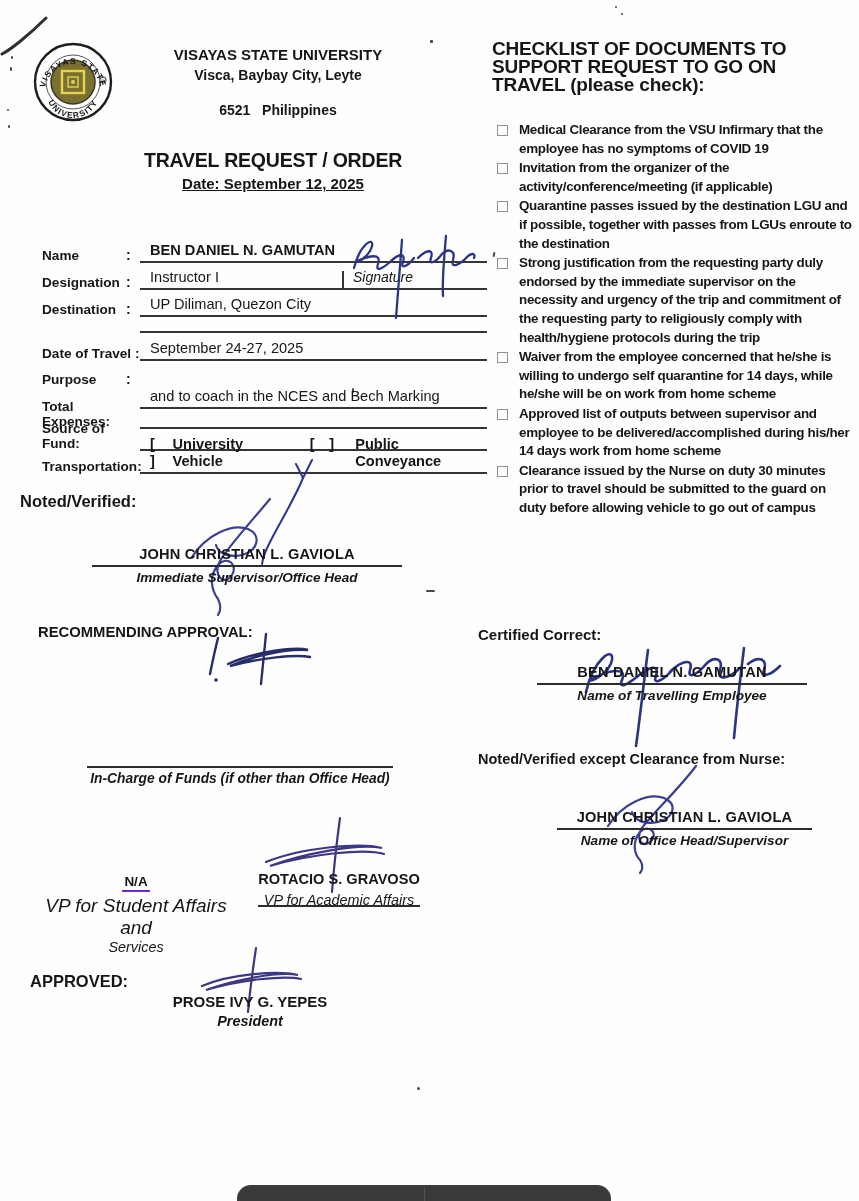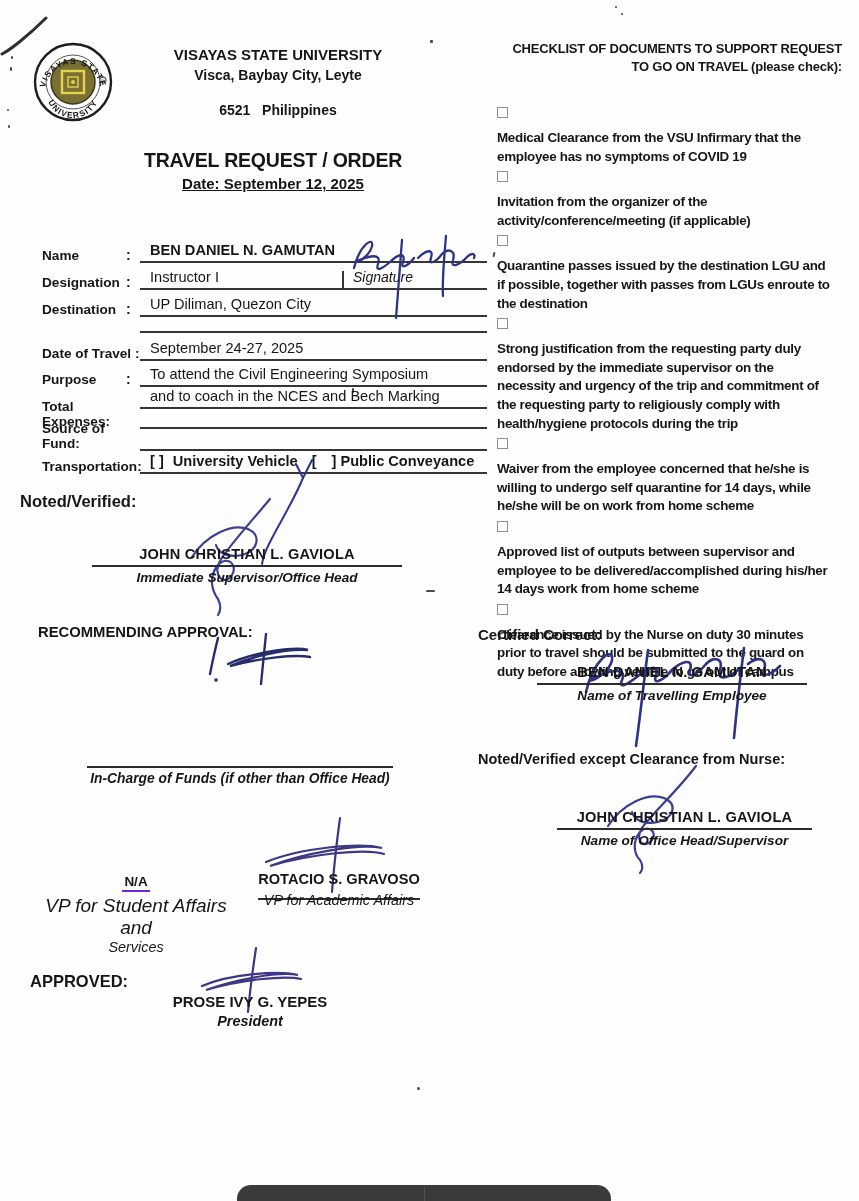--- a/index.html
+++ b/index.html
@@ -18,23 +18,23 @@
   .fvalue{flex:1;border-bottom:2px solid #353535;padding:0 0 2px 10px;font-size:14.6px;line-height:17px;}
   .vdiv{width:2px;background:#353535;align-self:stretch;margin-top:2px;}
   .sigcell{width:134px;padding:0 0 2px 9px;font-size:14px;}
   
   .nb{position:absolute;text-align:center;}
   .nb .nm{font-weight:700;font-size:14.6px;border-bottom:2px solid #2c2c2c;padding-bottom:3px;letter-spacing:.2px;}
   .nb .tt{font-weight:700;font-style:italic;font-size:13.6px;padding-top:3px;}
   .hd{position:absolute;font-weight:700;}
   
   #checklist{position:absolute;left:478px;top:40px;width:378px;}
-  .cl-title{font-weight:700;font-size:13px;line-height:18px;text-align:right;padding:0 14px;letter-spacing:-.2px;}
+  .cl-title{font-weight:700;font-size:19px;line-height:18px;text-align:left;padding:0 14px;letter-spacing:-.2px;}
   .cl-items{margin-top:27px;padding-left:19px;}
-  .cl-item{display:flex;gap:11px;margin-bottom:1px;flex-direction:column;}
+  .cl-item{display:flex;gap:11px;margin-bottom:1px;}
   .cl-box{width:9px;height:9px;border:1.5px solid #8f8f96;margin-top:4px;flex-shrink:0;background:transparent;}
   .cl-text{width:334px;font-weight:700;font-size:13.4px;line-height:18.6px;letter-spacing:-.3px;}
   
   svg.ink{position:absolute;overflow:visible;}
   .speck{position:absolute;background:#4a4a4a;border-radius:1px;}
   #bottom-bar{position:absolute;left:237px;top:1185px;width:374px;height:16px;background:#3a3a3c;
               border-radius:14px 14px 0 0;}
   #bottom-bar .seam{position:absolute;left:50%;top:2px;width:1px;height:14px;background:#515154;}
 </style>
 </head>
@@ -113,21 +113,20 @@
   <div class="abs" style="left:140px;top:305px;width:347px;height:26px;border-bottom:2px solid #353535"></div>
 
   <div class="frow" style="top:335px">
     <span class="flabel wide">Date of Travel :</span>
     <span class="fvalue">September 24-27, 2025</span>
   </div>
 
   <div class="frow" style="top:361px">
     <span class="flabel">Purpose</span>
     <span class="fcolon">:</span>
-    <span class="fvalue">To attend the Civil Engineering Symposium</span>
   </div>
 
   <div class="frow" style="top:383px">
     <span class="flabel"></span>
     <span class="fcolon"></span>
     <span class="fvalue">and to coach in the NCES and Bech Marking</span>
   </div>
 
   <div class="frow" style="top:403px">
     <span class="flabel wide">Total Expenses:</span>
@@ -140,21 +139,21 @@
   </div>
 
   <div class="frow" style="top:448px">
     <span class="flabel wide">Transportation:</span>
     <span class="fvalue" style="display:flex;gap:0;font-weight:600">
       <span class="b">[ ]</span>
       <span style="margin-left:9px">University Vehicle</span>
       <span class="b" style="margin-left:14px">[</span>
       <span style="width:15px"></span>
       <span class="b">]</span>
-      <span class="b" style="margin-left:4px">Public Conveyance</span>
+      <span class="b" style="margin-left:21px">Public Conveyance</span>
     </span>
   </div>
 
   <svg class="ink" style="left:252px;top:458px" width="62" height="108" viewBox="0 0 62 108">
     <path d="M44,6 L51,20 M51,20 L60,2 M51,20 C42,42 28,64 17,86 C13,94 11,100 10,106" stroke="#2e3590" stroke-width="2" fill="none" stroke-linecap="round"></path>
   </svg>
 
   <svg class="ink" style="left:346px;top:224px" width="132" height="96" viewBox="0 0 132 96">
     <g stroke="#2c3484" stroke-width="2.3" fill="none" stroke-linecap="round">
       <path d="M8,44 C14,20 28,12 26,22 C24,32 10,40 9,38 C22,32 36,28 32,40 C29,49 37,44 44,38"></path>
@@ -201,21 +200,21 @@
   </div>
 
   <svg class="ink" style="left:262px;top:816px" width="125" height="80" viewBox="0 0 125 80">
     <g stroke="#3c3884" stroke-width="2.2" fill="none" stroke-linecap="round">
       <path d="M78,2 C75,24 72,50 70,76"></path>
       <path d="M4,46 C38,32 98,26 120,32 C96,27 40,38 8,50 C48,38 104,32 122,38"></path>
     </g>
   </svg>
 
   <div class="nb" style="left:252px;top:870px;width:174px">
-    <div><span class="b" style="font-size:14.6px;border-bottom:2.5px solid #2c2c2c;padding-bottom:11px">ROTACIO S. GRAVOSO</span></div>
+    <div><span class="b" style="font-size:14.6px;border-bottom:2.5px solid #2c2c2c;padding-bottom:18px">ROTACIO S. GRAVOSO</span></div>
     <div class="i" style="font-size:14.4px;margin-top:4px">VP for Academic Affairs</div>
   </div>
 
   <div class="hd" style="left:30px;top:972px;font-size:16.5px">APPROVED:</div>
 
   <svg class="ink" style="left:198px;top:946px" width="110" height="68" viewBox="0 0 110 68">
     <g stroke="#3c3884" stroke-width="2.2" fill="none" stroke-linecap="round">
       <path d="M58,2 C55,22 52,44 50,66"></path>
       <path d="M4,40 C32,28 80,24 100,29 C80,25 36,34 8,44 C42,34 86,29 103,33"></path>
     </g>

